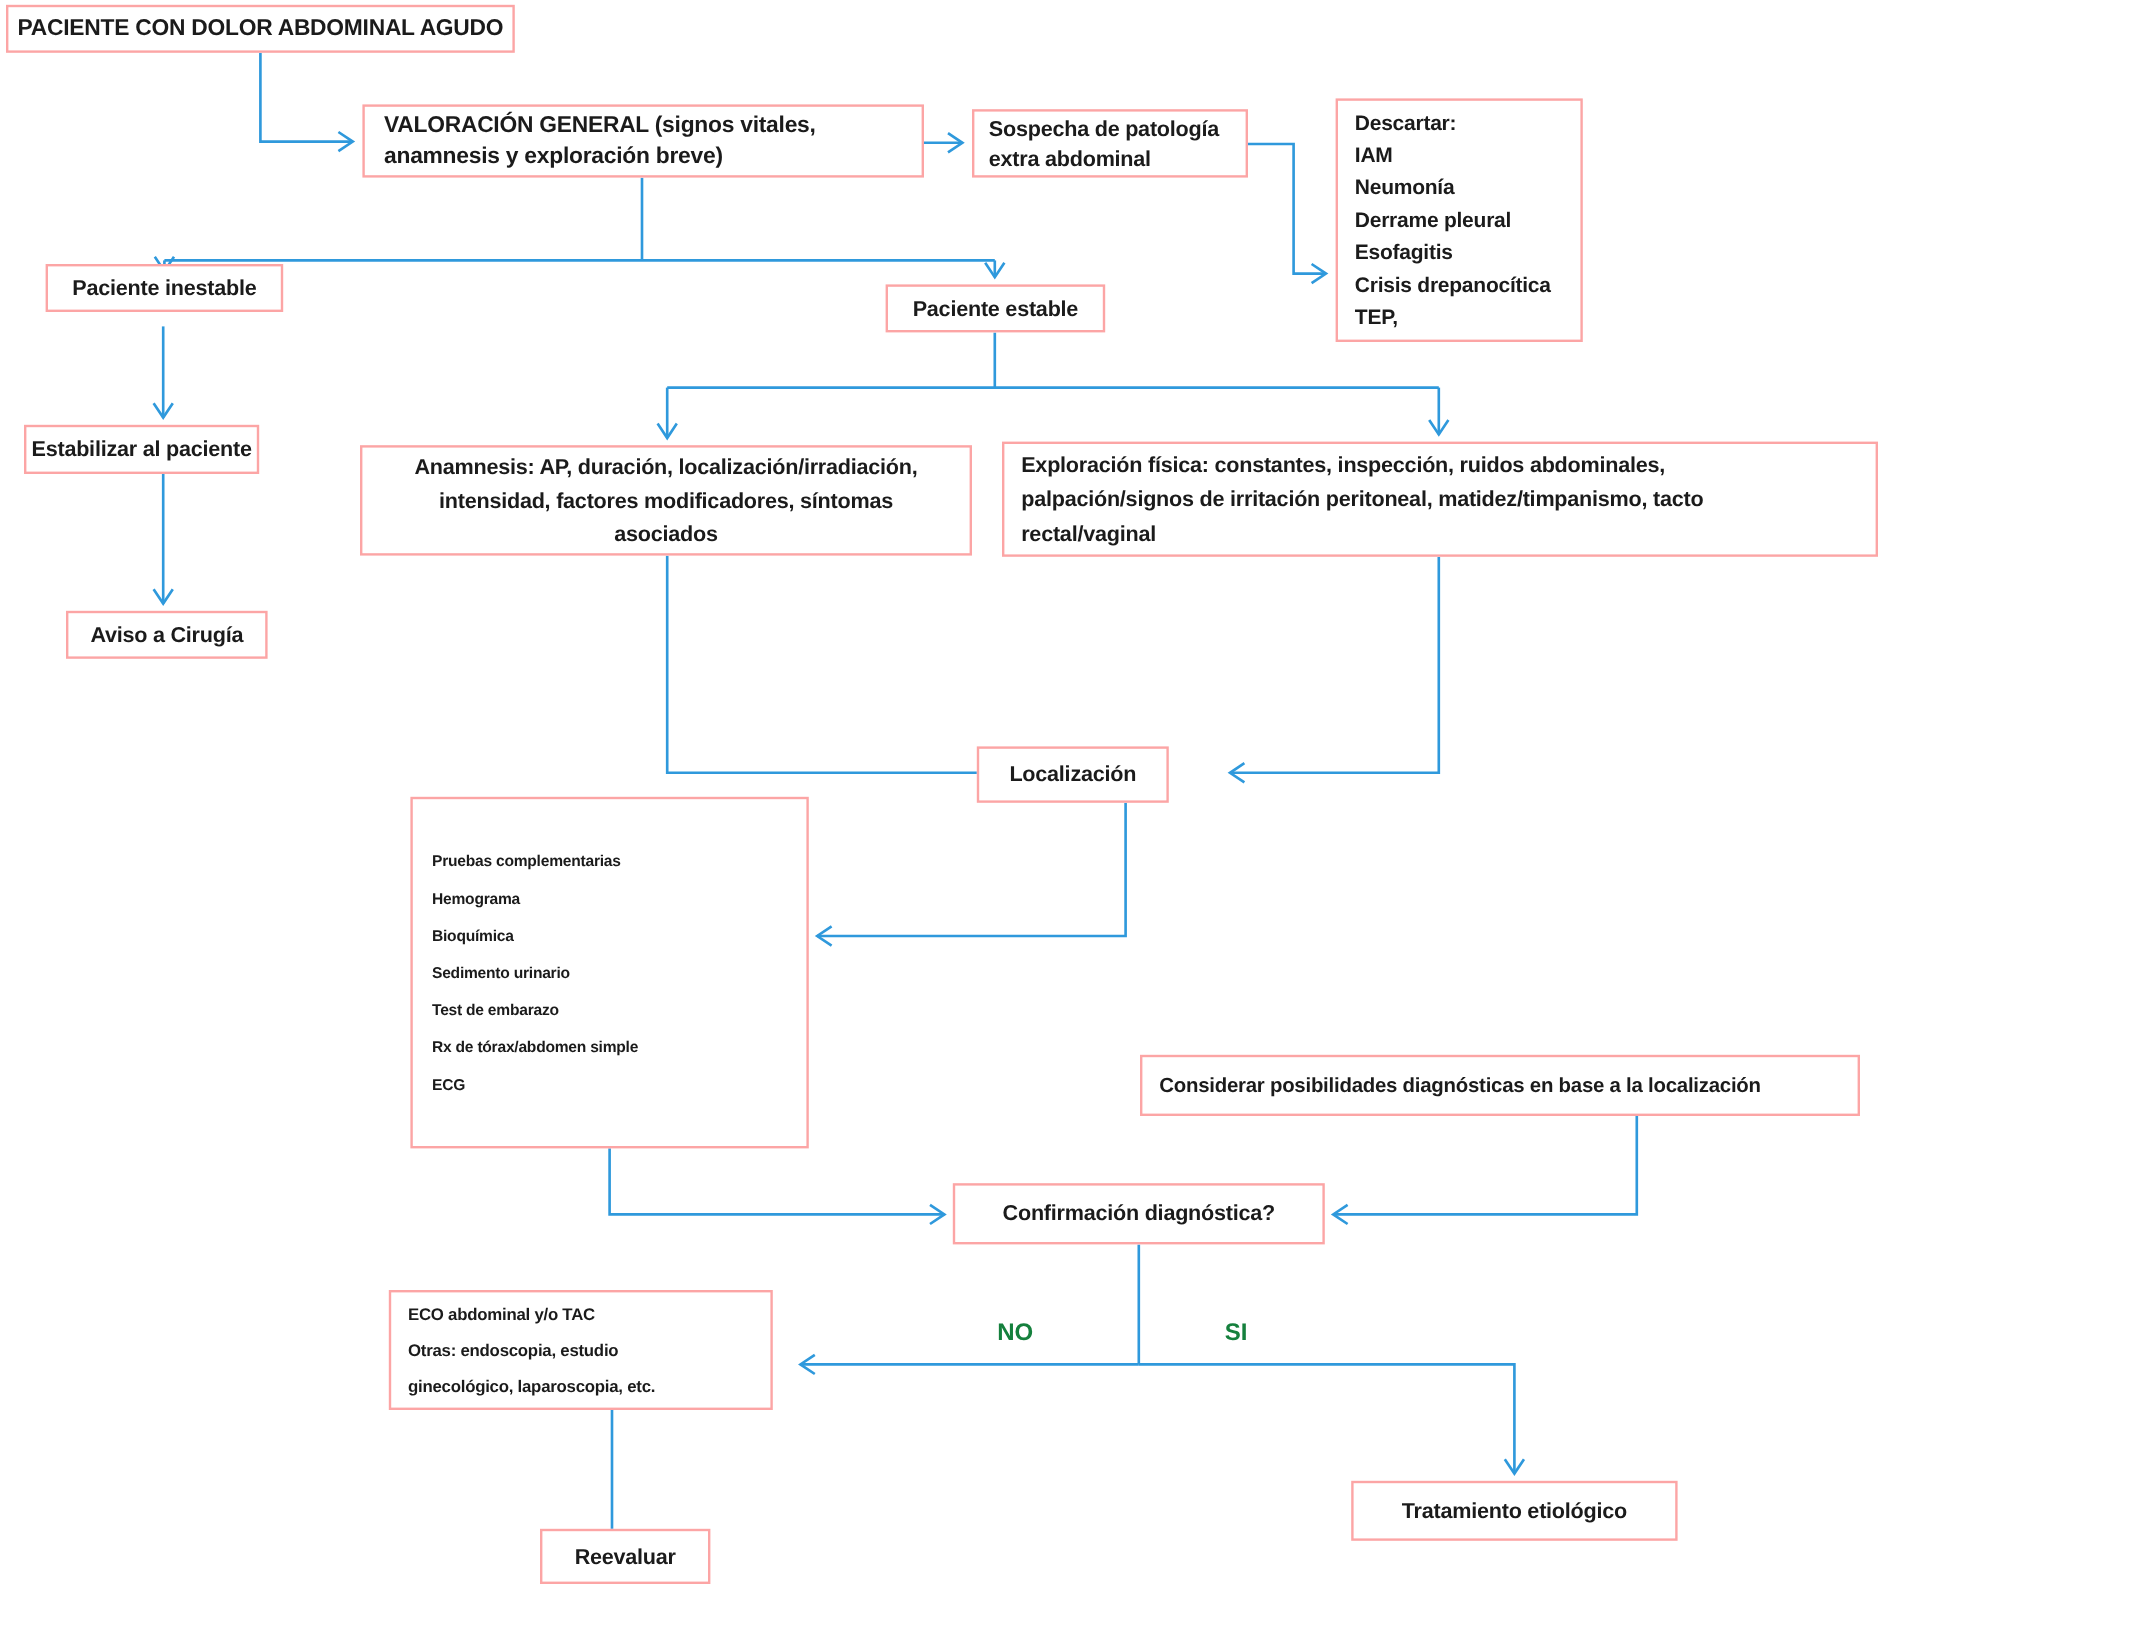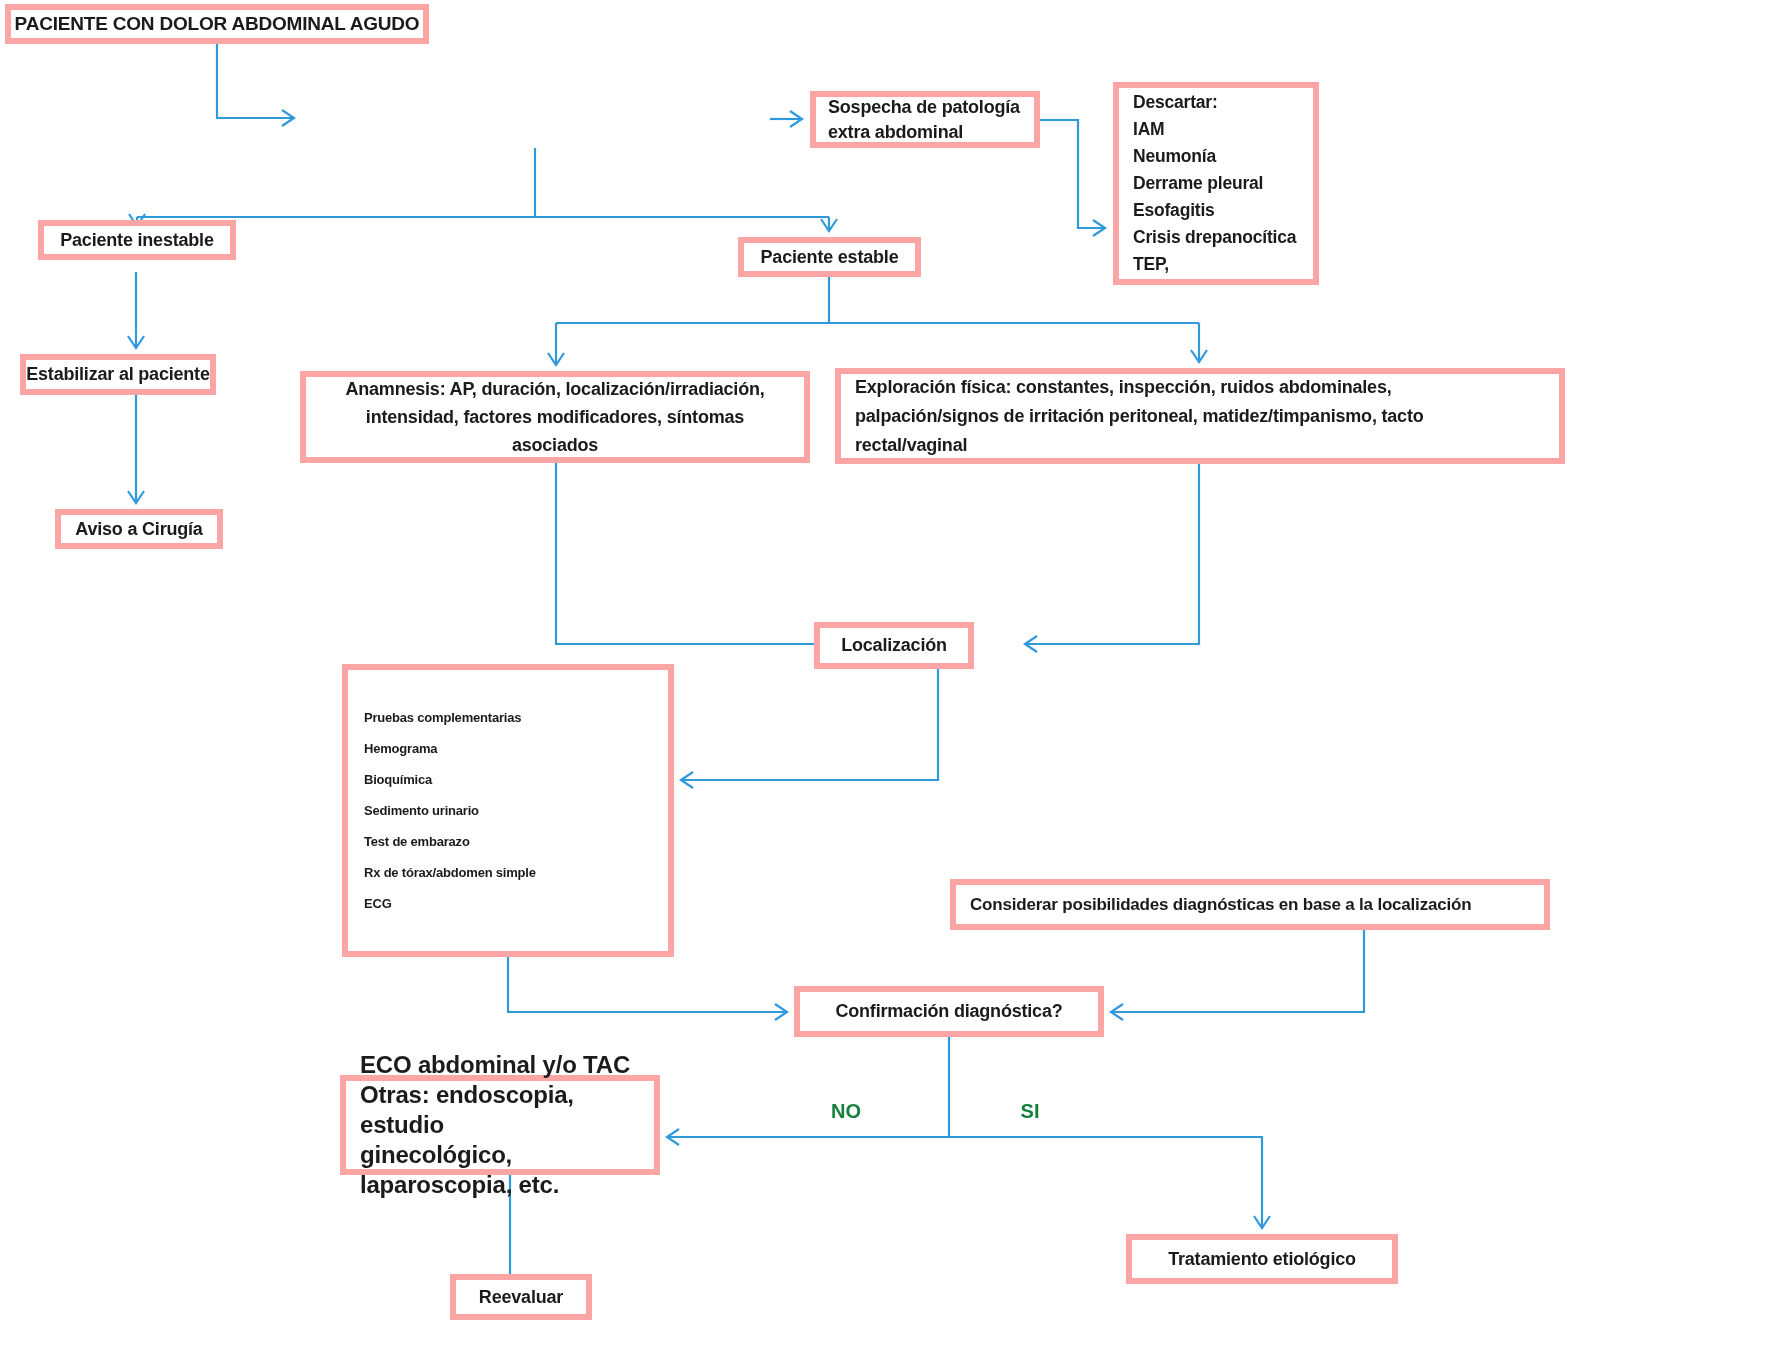--- a/index.html
+++ b/index.html
@@ -18,21 +18,21 @@
   #wires {
     position: absolute;
     left: 0;
     top: 0;
     width: 1775px;
     height: 1354px;
   }
   .node {
     position: absolute;
     box-sizing: border-box;
-    border: 6px solid #fca5a5;
+    border: 2px solid #fca5a5;
     background: #ffffff;
     display: flex;
     align-items: center;
     color: #1b1b1b;
     font-weight: bold;
     letter-spacing: -0.2px;
   }
   .node .txt {
     display: block;
     width: 100%;
@@ -99,20 +99,24 @@
       <polyline points="949,1137 1262,1137 1262,1228" marker-end="url(#arrow)"></polyline>
 
       <polyline points="510,1175 510,1290" marker-end="url(#arrow)"></polyline>
     </g>
   </svg>
 
   <div class="node" style="left:5px;top:4px;width:424px;height:40px;font-size:19px">
     <span class="txt ac">PACIENTE CON DOLOR ABDOMINAL AGUDO</span>
   </div>
 
+  <div class="node" style="left:302px;top:87px;width:468px;height:61px;font-size:19px;line-height:26px;padding:0 16px">
+    <span class="txt al">VALORACIÓN GENERAL (signos vitales,
+anamnesis y exploración breve)</span>
+  </div>
 
   <div class="node" style="left:810px;top:91px;width:230px;height:57px;font-size:18px;line-height:25px;padding:0 12px">
     <span class="txt al">Sospecha de patología
 extra abdominal</span>
   </div>
 
   <div class="node" style="left:1113px;top:82px;width:206px;height:203px;font-size:17.5px;line-height:27px;padding:0 14px">
     <span class="txt al">Descartar:
 IAM
 Neumonía
@@ -165,21 +169,21 @@
   </div>
 
   <div class="node" style="left:950px;top:879px;width:600px;height:51px;font-size:17px;padding:0 14px">
     <span class="txt al">Considerar posibilidades diagnósticas en base a la localización</span>
   </div>
 
   <div class="node" style="left:794px;top:986px;width:310px;height:51px;font-size:18px">
     <span class="txt ac">Confirmación diagnóstica?</span>
   </div>
 
-  <div class="node" style="left:340px;top:1075px;width:320px;height:100px;font-size:24px;line-height:30px;padding:15px 14px">
+  <div class="node" style="left:324px;top:1075px;width:320px;height:100px;font-size:14px;line-height:30px;padding:15px 14px">
     <span class="txt al">ECO abdominal y/o TAC
 Otras: endoscopia, estudio
 ginecológico, laparoscopia, etc.</span>
   </div>
 
   <div class="node" style="left:450px;top:1274px;width:142px;height:46px;font-size:18px">
     <span class="txt ac">Reevaluar</span>
   </div>
 
   <div class="node" style="left:1126px;top:1234px;width:272px;height:50px;font-size:18px">

